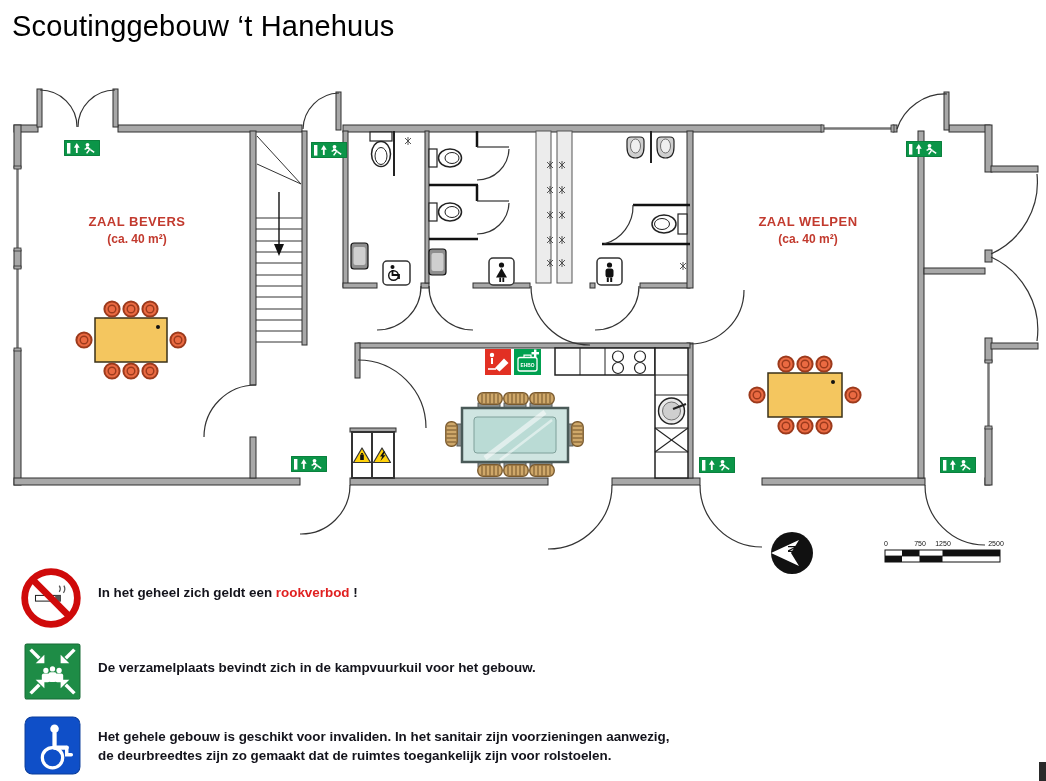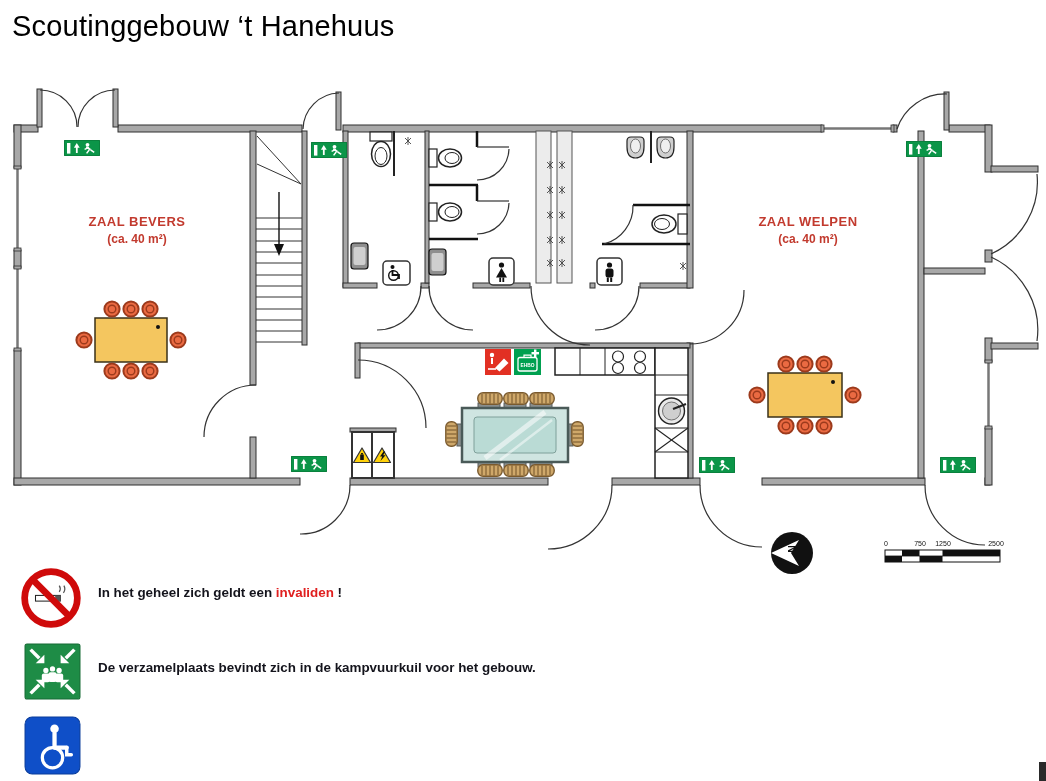--- a/index.html
+++ b/index.html
@@ -407,21 +407,21 @@
 
 <svg class="legend-icon" style="left:20px;top:567px;" width="62" height="62" viewBox="0 0 60 60">
   <circle cx="30" cy="30" r="25.5" fill="#fff" stroke="#cf0a0a" stroke-width="6.5"></circle>
   <rect x="15" y="27.5" width="24" height="5.5" fill="#fff" stroke="#222" stroke-width="1"></rect>
   <rect x="34" y="27.5" width="5" height="5.5" fill="#555"></rect>
   <path d="M38 24 q2 -3 0 -6" fill="none" stroke="#555" stroke-width="1.2"></path>
   <path d="M42 25 q2.5 -3.5 .5 -7" fill="none" stroke="#555" stroke-width="1.2"></path>
   <line x1="12.5" y1="12.5" x2="47.5" y2="47.5" stroke="#cf0a0a" stroke-width="6.5"></line>
 </svg>
 <div class="legend-text" style="top:585px;">
-  <span>In het geheel zich geldt een </span><span class="hl">invaliden</span><span> !</span>
+  <span>In het geheel zich geldt een </span><span class="hl">rookverbod</span><span> !</span>
 </div>
 
 <svg class="legend-icon" style="left:24px;top:643px;" width="57" height="57" viewBox="0 0 56 56">
   <rect x="1" y="1" width="54" height="54" rx="2" fill="#1e8c46" stroke="#156b34" stroke-width="1"></rect>
   <line x1="6.5" y1="6.5" x2="15" y2="15" stroke="#fff" stroke-width="3.4"></line>
   <polygon points="20,20 20,11.5 11.5,20" fill="#fff"></polygon>
   <line x1="49.5" y1="6.5" x2="41" y2="15" stroke="#fff" stroke-width="3.4"></line>
   <polygon points="36,20 36,11.5 44.5,20" fill="#fff"></polygon>
   <line x1="6.5" y1="49.5" x2="15" y2="41" stroke="#fff" stroke-width="3.4"></line>
   <polygon points="20,36 11.5,36 20,44.5" fill="#fff"></polygon>
@@ -437,15 +437,17 @@
 <div class="legend-text" style="top:660px;text-align:right;">De verzamelplaats bevindt zich in de kampvuurkuil voor het gebouw.</div>
 
 <svg class="legend-icon" style="left:24px;top:716px;" width="57" height="59" viewBox="0 0 56 58">
   <rect x="1" y="1" width="54" height="56" rx="7" fill="#0f4fc8" stroke="#0a3c9a" stroke-width="1"></rect>
   <circle cx="30" cy="12.5" r="4.2" fill="#fff"></circle>
   <path d="M30 17 L30 31 L42 31" fill="none" stroke="#fff" stroke-width="4.2" stroke-linecap="round" stroke-linejoin="round"></path>
   <path d="M42 31 L42 38 L46.5 38" fill="none" stroke="#fff" stroke-width="3.4" stroke-linecap="round"></path>
   <circle cx="28" cy="41" r="10" fill="none" stroke="#fff" stroke-width="3.2"></circle>
 </svg>
 <div class="legend-text" style="top:728px;">
+  <div class="ln">Het gehele gebouw is geschikt voor invaliden. In het sanitair zijn voorzieningen aanwezig,</div>
+  <div class="ln">de deurbreedtes zijn zo gemaakt dat de ruimtes toegankelijk zijn voor rolstoelen.</div>
 </div>
 
 <div class="corner-mark"></div>
 
 </body></html>

